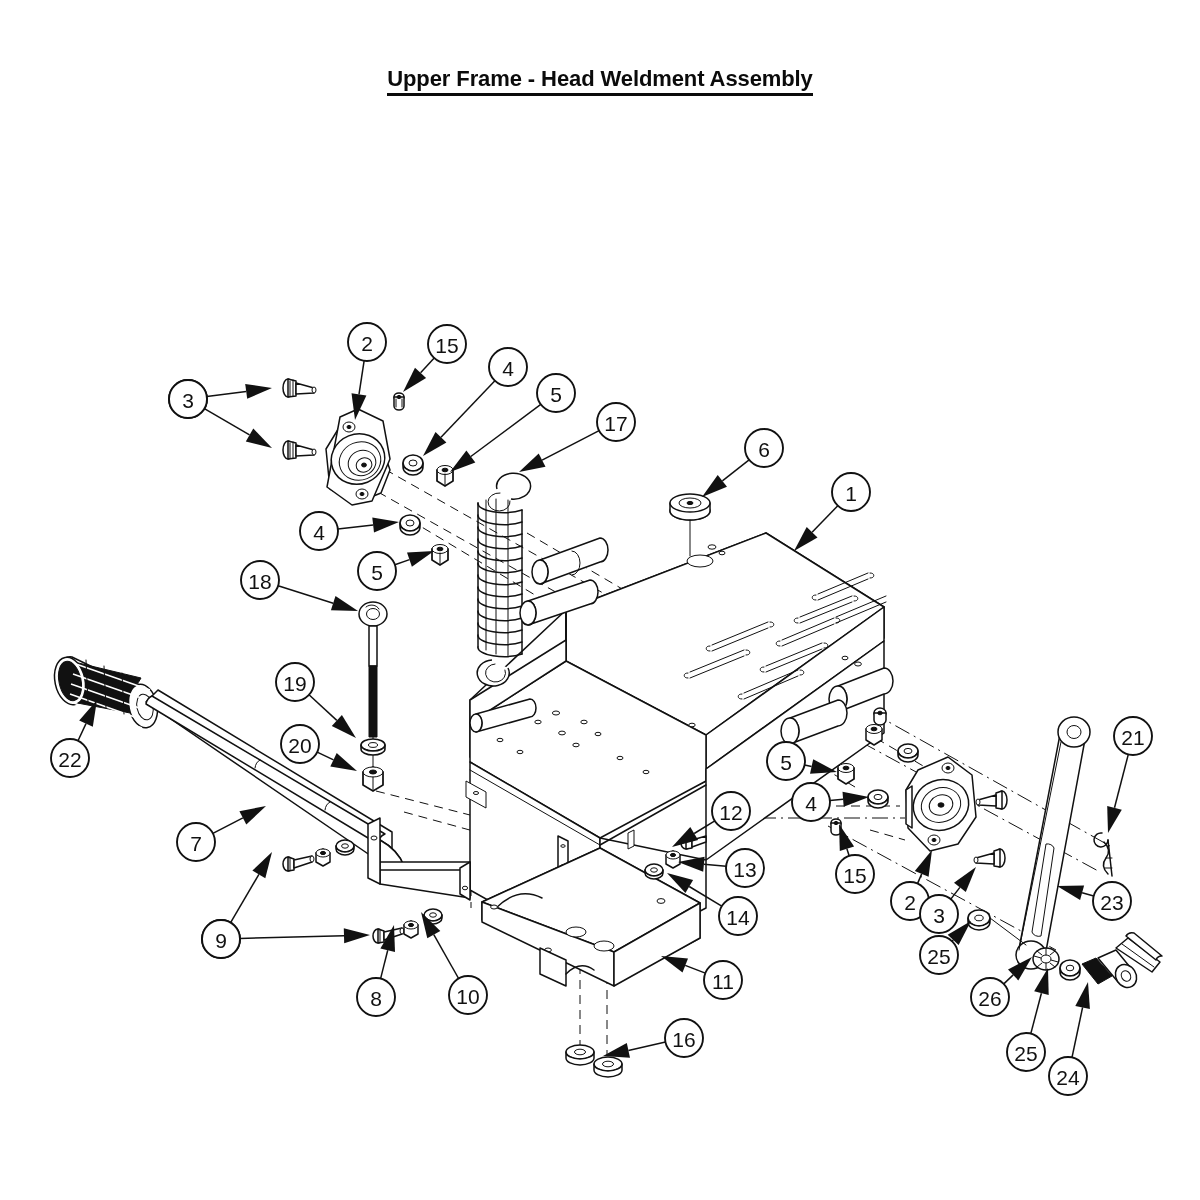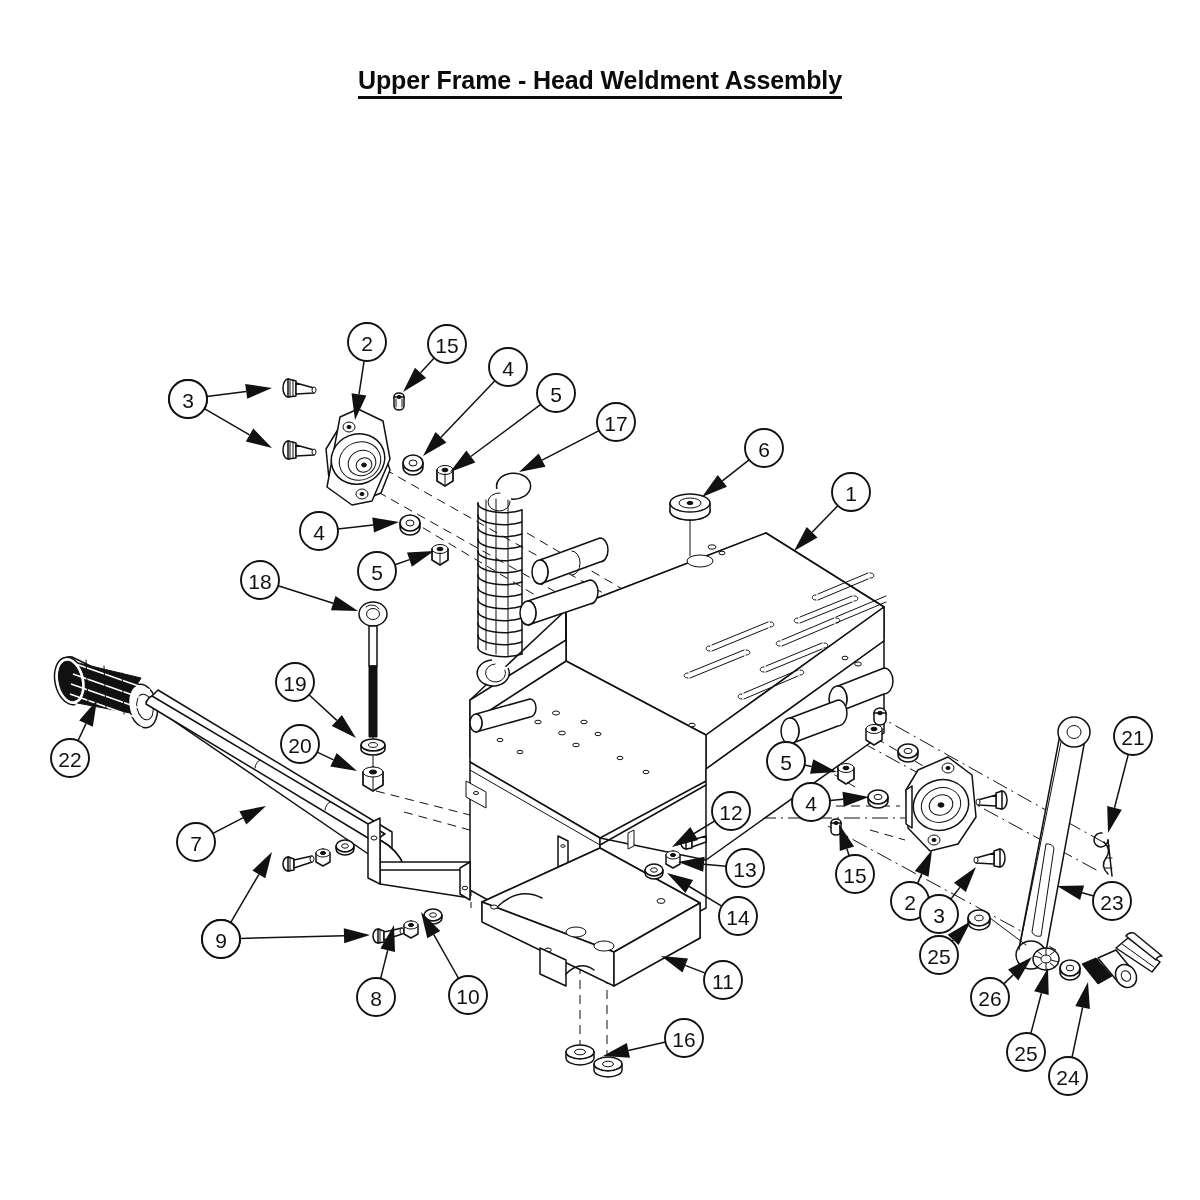--- a/index.html
+++ b/index.html
@@ -1,21 +1,21 @@
 <!DOCTYPE html>
 <html><head>
 <meta charset="utf-8">
 <style>
   html,body{margin:0;padding:0;background:#ffffff;}
   body{width:1200px;height:1200px;overflow:hidden;
        font-family:"Liberation Sans","DejaVu Sans",sans-serif;}
   #sheet{position:relative;width:1200px;height:1200px;background:#fff;}
   #title{
     position:absolute;left:0;top:66px;width:1200px;text-align:center;
-    font-size:25px;font-weight:bold;color:#0b0b0b;letter-spacing:-0.1px;
+    font-size:22px;font-weight:bold;color:#0b0b0b;letter-spacing:-0.1px;
   }
   #title span{border-bottom:3px solid #0b0b0b;padding-bottom:2px;}
   svg#dwg{position:absolute;left:0;top:0;width:1200px;height:1200px;}
   .ln{fill:none;stroke:#111;stroke-width:1.5;stroke-linecap:round;stroke-linejoin:round;}
   .lnT{fill:none;stroke:#111;stroke-width:1;stroke-linecap:round;stroke-linejoin:round;}
   .wf{fill:#ffffff;stroke:#111;stroke-width:1.5;stroke-linejoin:round;}
   .wfT{fill:#ffffff;stroke:#111;stroke-width:1;stroke-linejoin:round;}
   .dk{fill:#111;stroke:#111;stroke-width:1;}
   .dash{fill:none;stroke:#111;stroke-width:1;stroke-dasharray:9 6;}
   .dashc{fill:none;stroke:#111;stroke-width:1;stroke-dasharray:16 5 2 5;}

